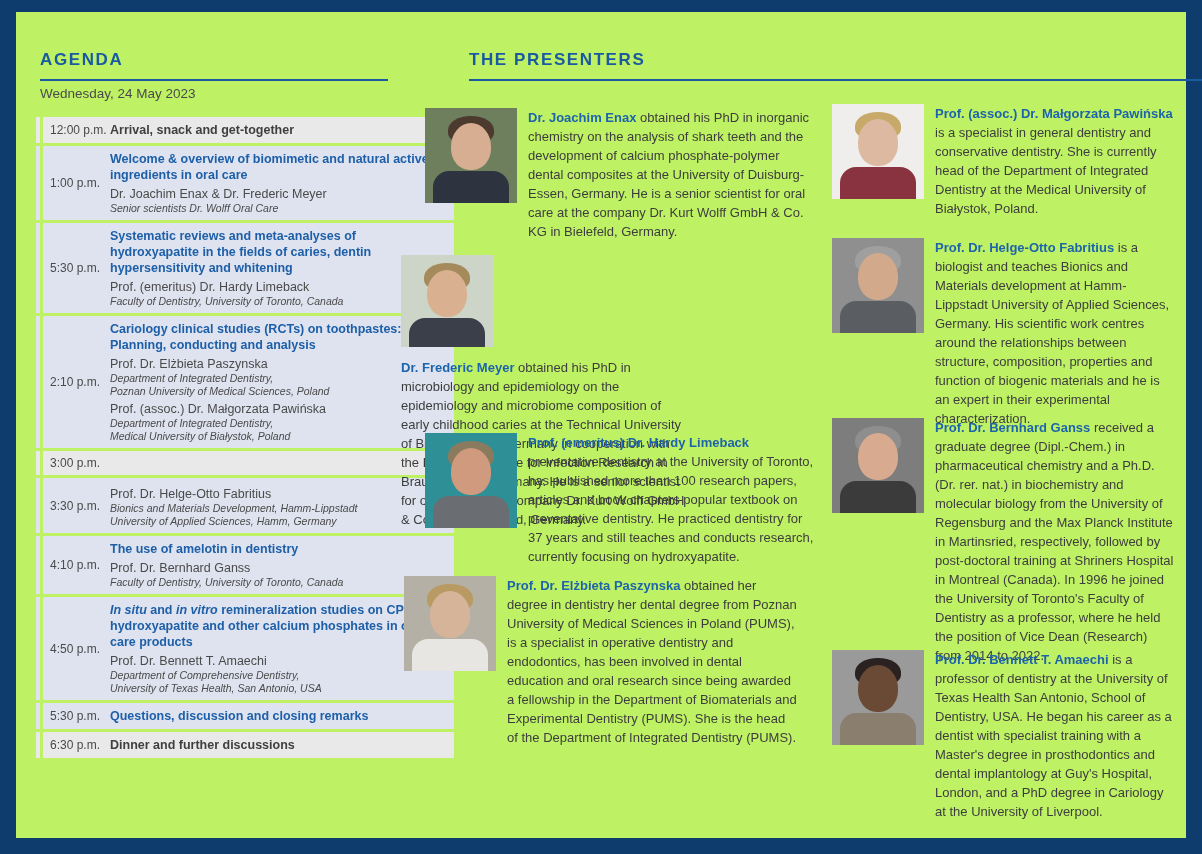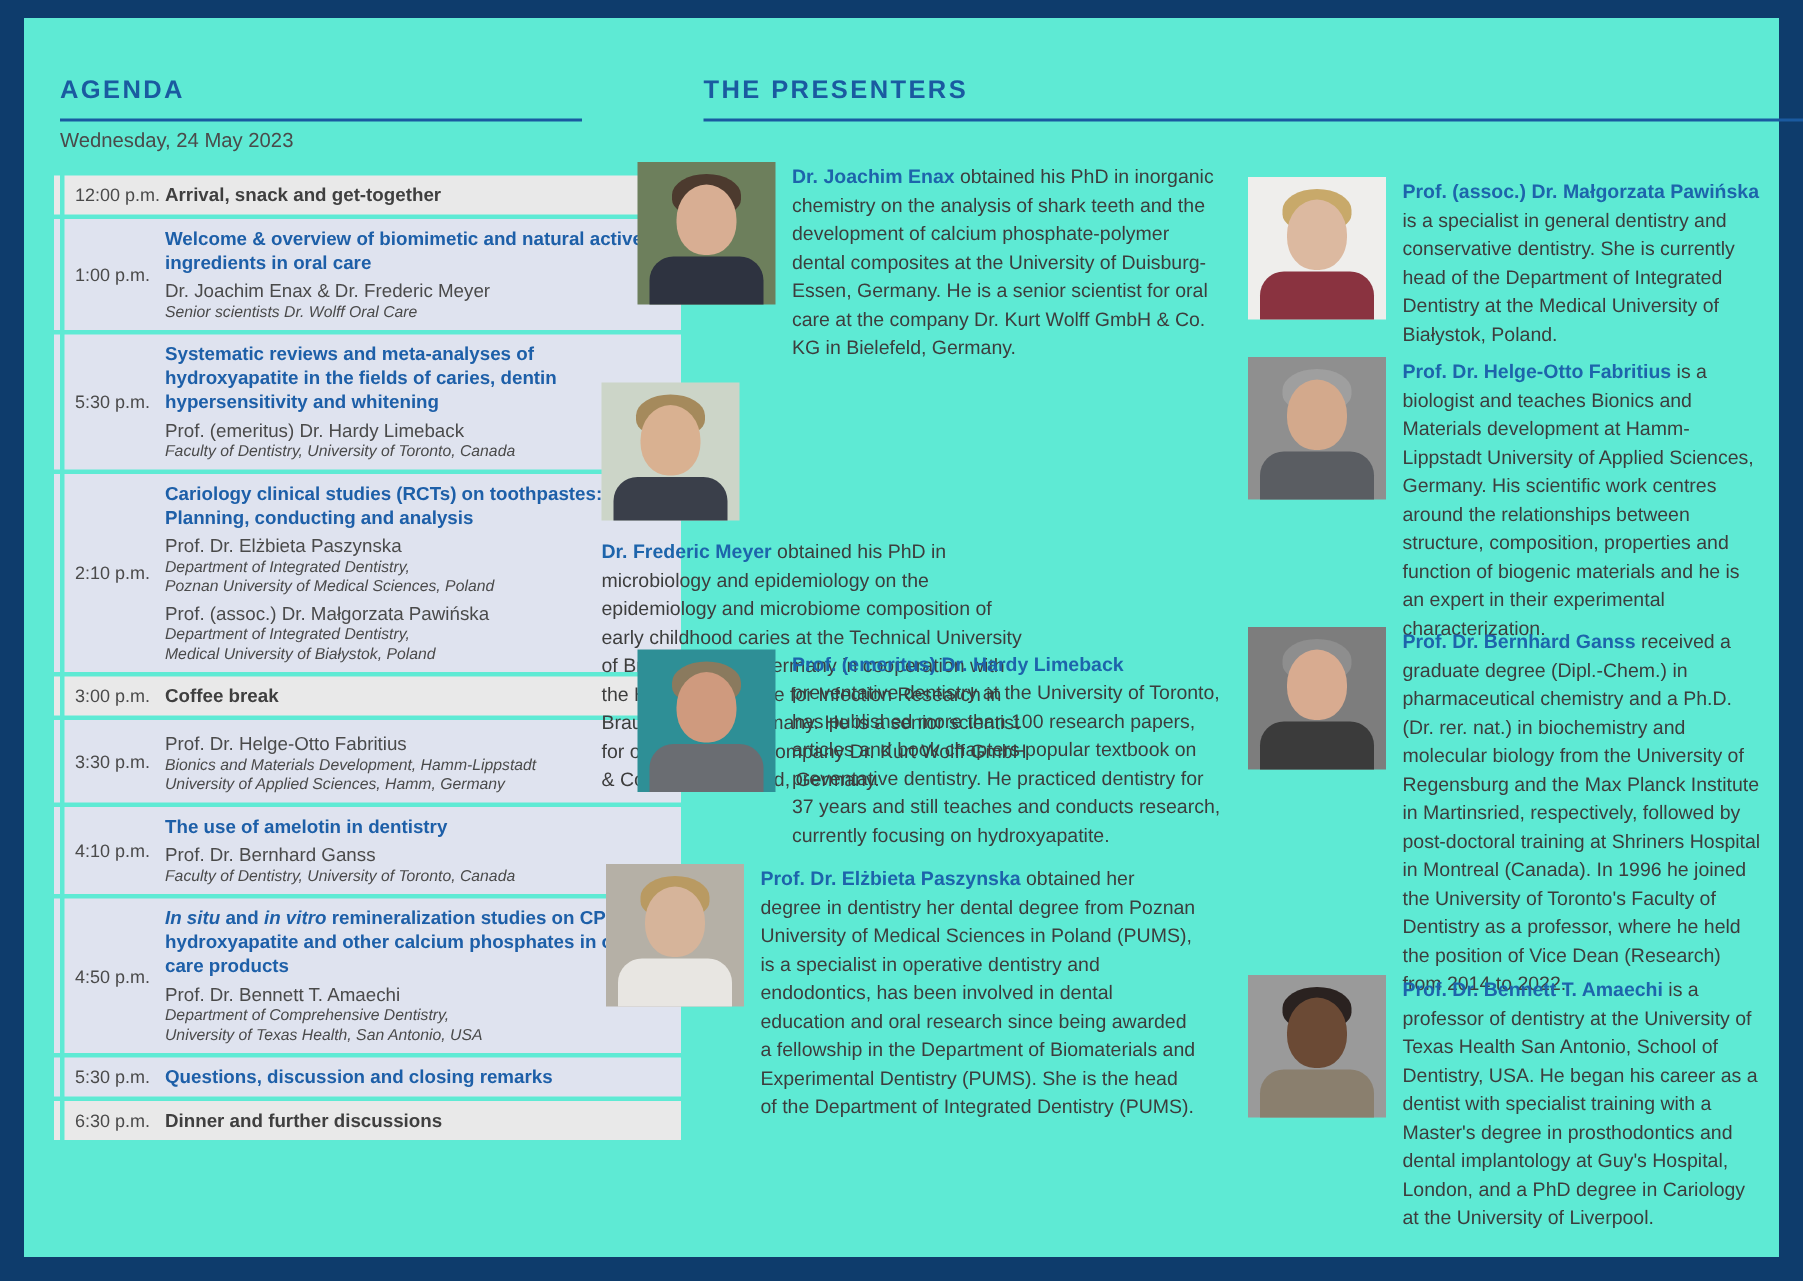--- a/index.html
+++ b/index.html
@@ -4,21 +4,21 @@
 <style>
   html,body{margin:0;padding:0;}
   body{
     width:1202px;height:854px;position:relative;
     background:#0e3c6c;
     font-family:"Liberation Sans", sans-serif;
     overflow:hidden;
   }
   .page{
     position:absolute;left:16px;top:12px;width:1170px;height:826px;
-    background:#5eead4;
+    background:#bef264;
   }
   
   .sec-head{position:absolute;}
   .sec-title{
     color:#1a5aa0;font-size:17px;font-weight:bold;letter-spacing:1.6px;
     margin:0 0 9px 0;
   }
   .rule{height:2px;background:#1a5aa0;}
   .date-line{
     position:absolute;left:24px;top:74px;
@@ -124,23 +124,20 @@
             <div class="aaff">Medical University of Białystok, Poland</div>
           </div>
         </div>
       </div>
     </div>
 
     <div class="arow gray">
       <div class="accent"></div>
       <div class="abody">
         <div class="atime">3:00 p.m.</div>
-        <div class="acontent">
-            <div class="atitle">Coffee break</div>
-          </div>
       </div>
     </div>
 
     <div class="arow lav">
       <div class="accent"></div>
       <div class="abody">
         <div class="atime">3:30 p.m.</div>
         <div class="acontent">
           <div class="spk">
             <div class="aspeaker">Prof. Dr. Helge-Otto Fabritius</div>
@@ -236,21 +233,21 @@
 
   <div class="pentry" style="left:388px;top:564px;">
     <div class="photo" style="--bg:#b5b0a6;--skin:#d6b49a;--hair:#b99a62;--shirt:#e8e6e2">
         <span class="hair"></span>
         <span class="head"></span>
         <span class="shoulders"></span>
       </div>
     <div class="ptext w-left"><span class="pname">Prof. Dr. Elżbieta Paszynska</span><span> obtained her degree in dentistry her dental degree from Poznan University of Medical Sciences in Poland (PUMS), is a specialist in operative dentistry and endodontics, has been involved in dental education and oral research since being awarded a fellowship in the Department of Biomaterials and Experimental Dentistry (PUMS). She is the head of the Department of Integrated Dentistry (PUMS).</span></div>
   </div>
 
-  <div class="pentry" style="left:816px;top:106px;justify-content:center;">
+  <div class="pentry" style="left:816px;top:92px;justify-content:center;">
     <div class="photo" style="--bg:#efeeec;--skin:#dcb9a0;--hair:#c8a96a;--shirt:#8a3340">
         <span class="hair"></span>
         <span class="head"></span>
         <span class="shoulders"></span>
       </div>
     <div class="ptext w-right"><span class="pname">Prof. (assoc.) Dr. Małgorzata Pawińska</span><span> is a specialist in general dentistry and conservative dentistry. She is currently head of the Department of Integrated Dentistry at the Medical University of Białystok, Poland.</span></div>
   </div>
 
   <div class="pentry" style="left:816px;top:226px;">
     <div class="photo" style="--bg:#8f8f8f;--skin:#d3a98c;--hair:#9f9f9f;--shirt:#5a5d62">

